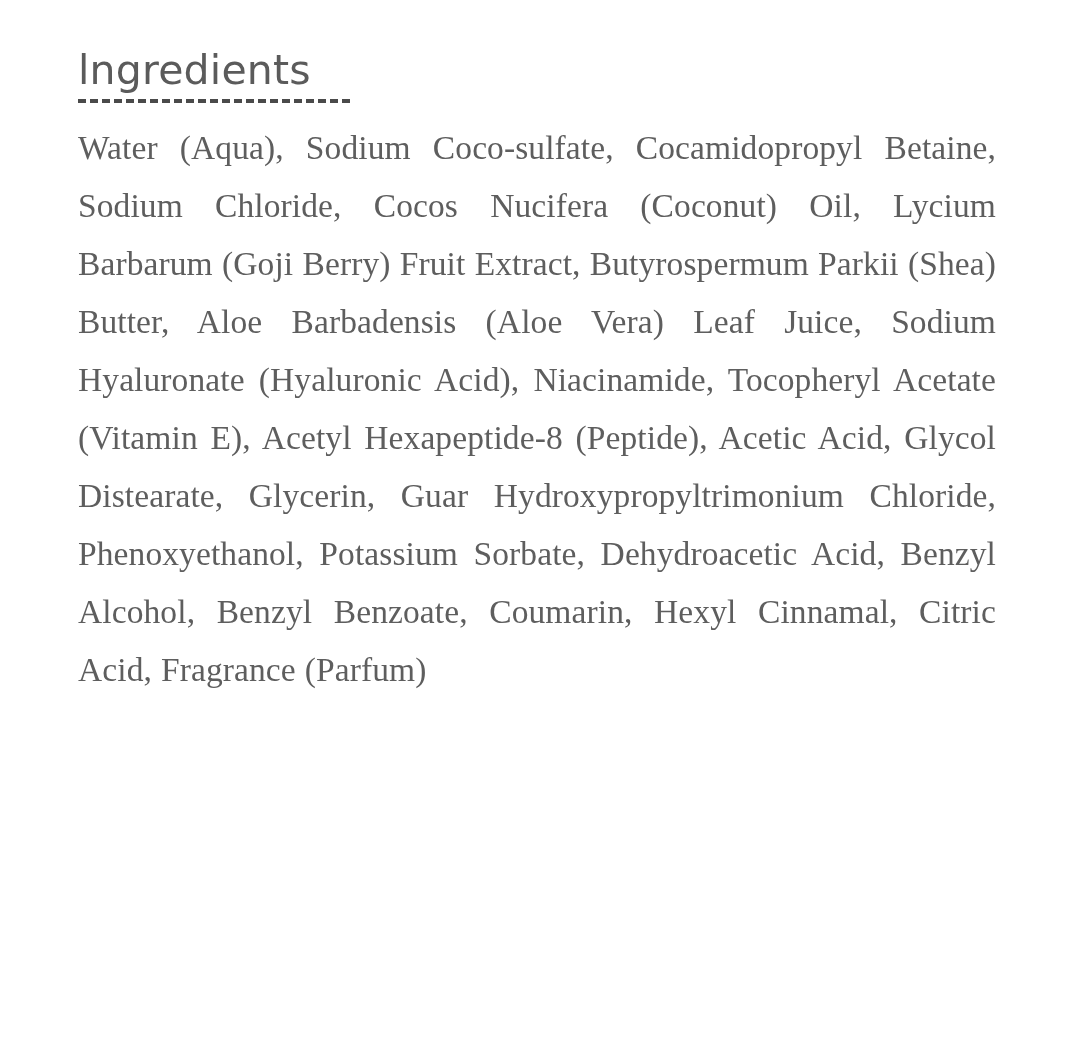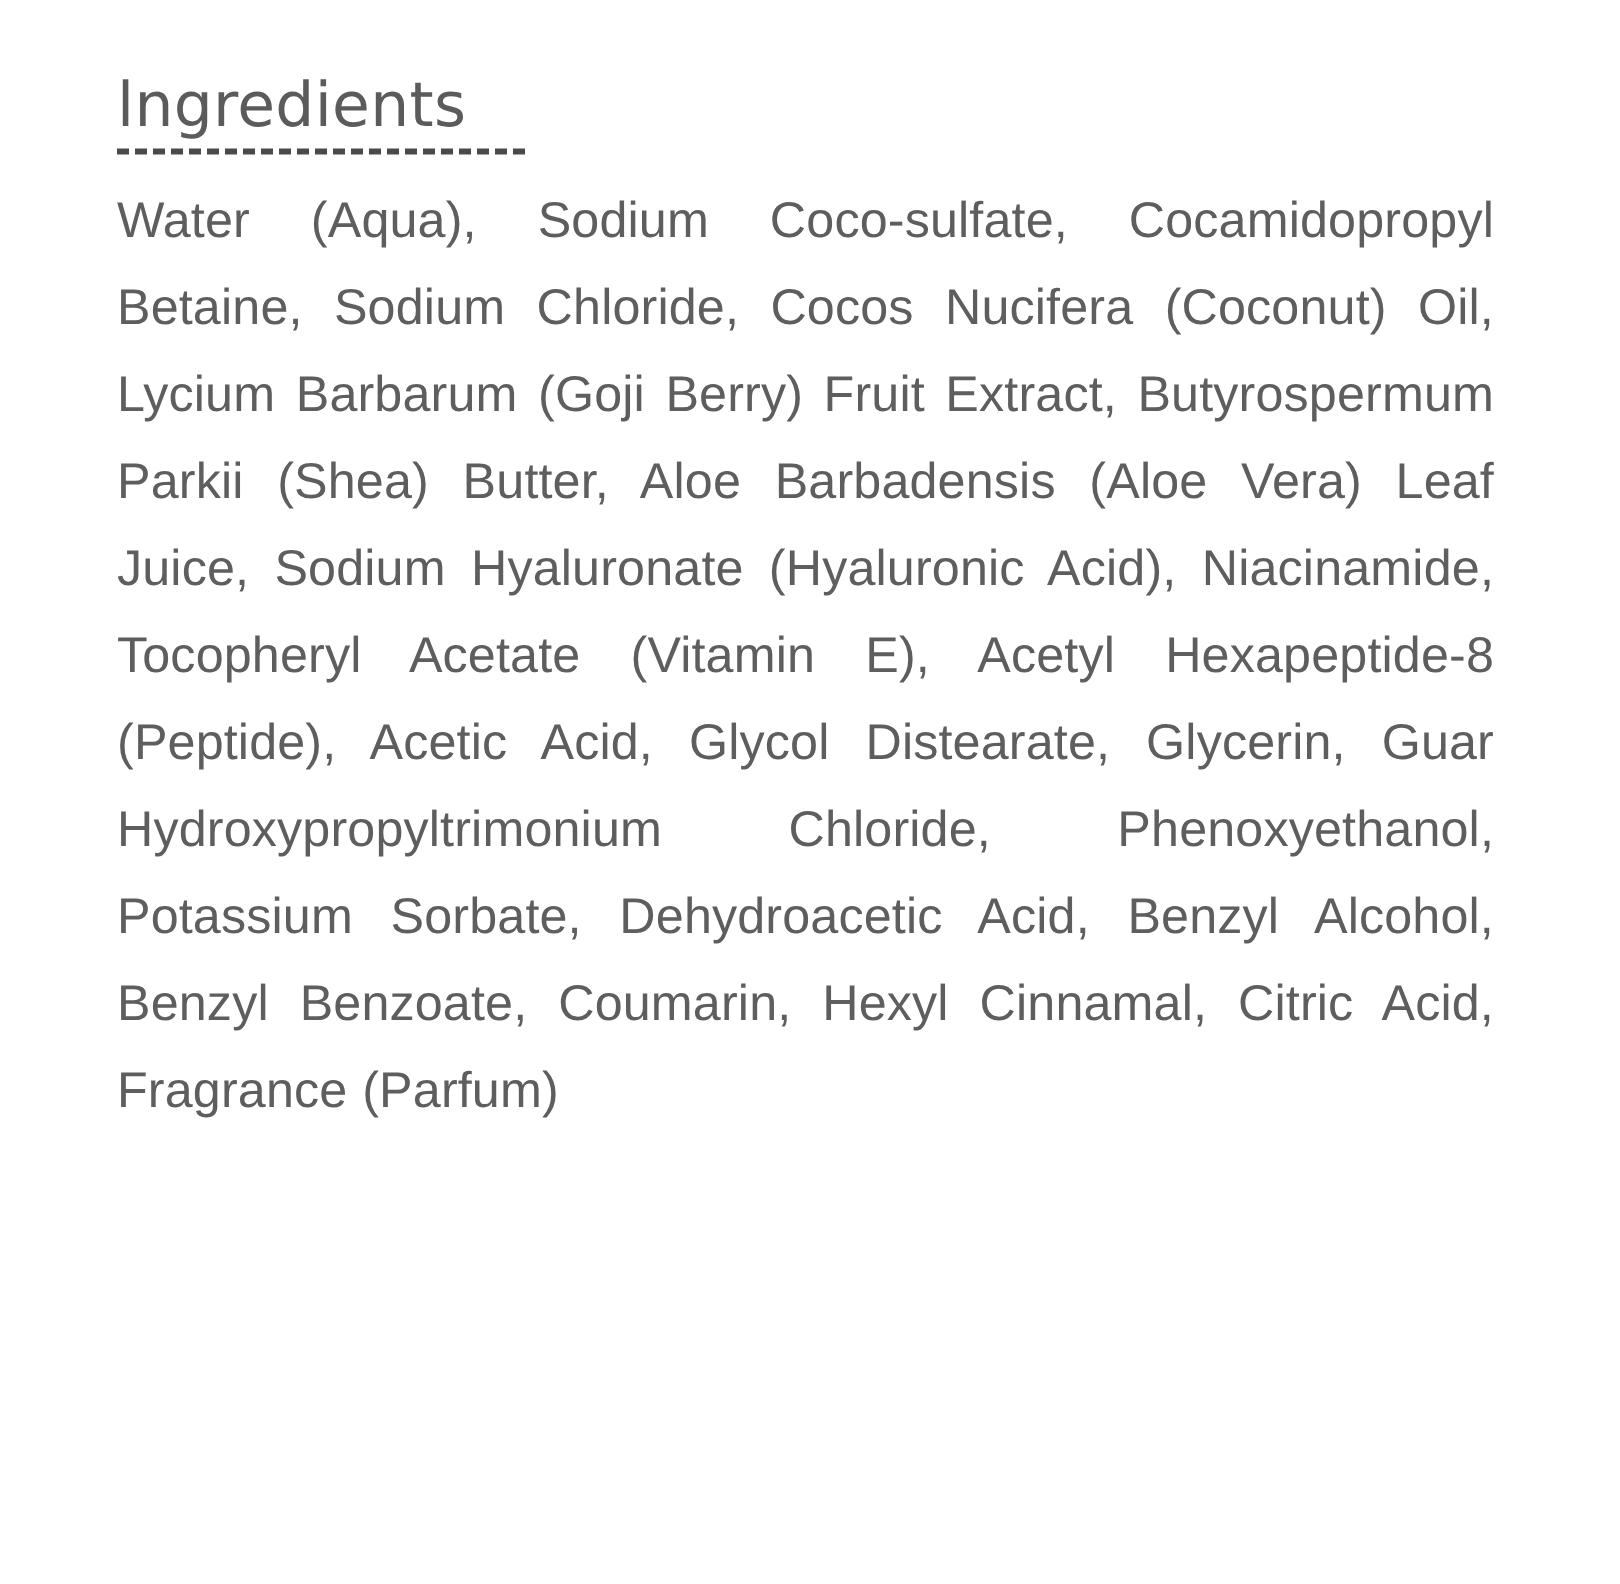--- a/index.html
+++ b/index.html
@@ -32,21 +32,21 @@
     padding-top: 8px;
   }
   .title-rule {
     margin-top: 6px;
     width: 272px;
     height: 0;
     border-bottom: 4px dashed #4a4a4a;
   }
   .ingredients-body {
     margin-top: 16px;
-    font-family: Liberation Sans, sans-serif;
+    font-family: Liberation Serif, serif;
     font-size: 33.5px;
     line-height: 58px;
     color: #5e5e5e;
     text-align: justify;
     text-align-last: left;
     letter-spacing: 0.1px;
     word-spacing: 0.5px;
     max-width: 918px;
   }
 </style>

